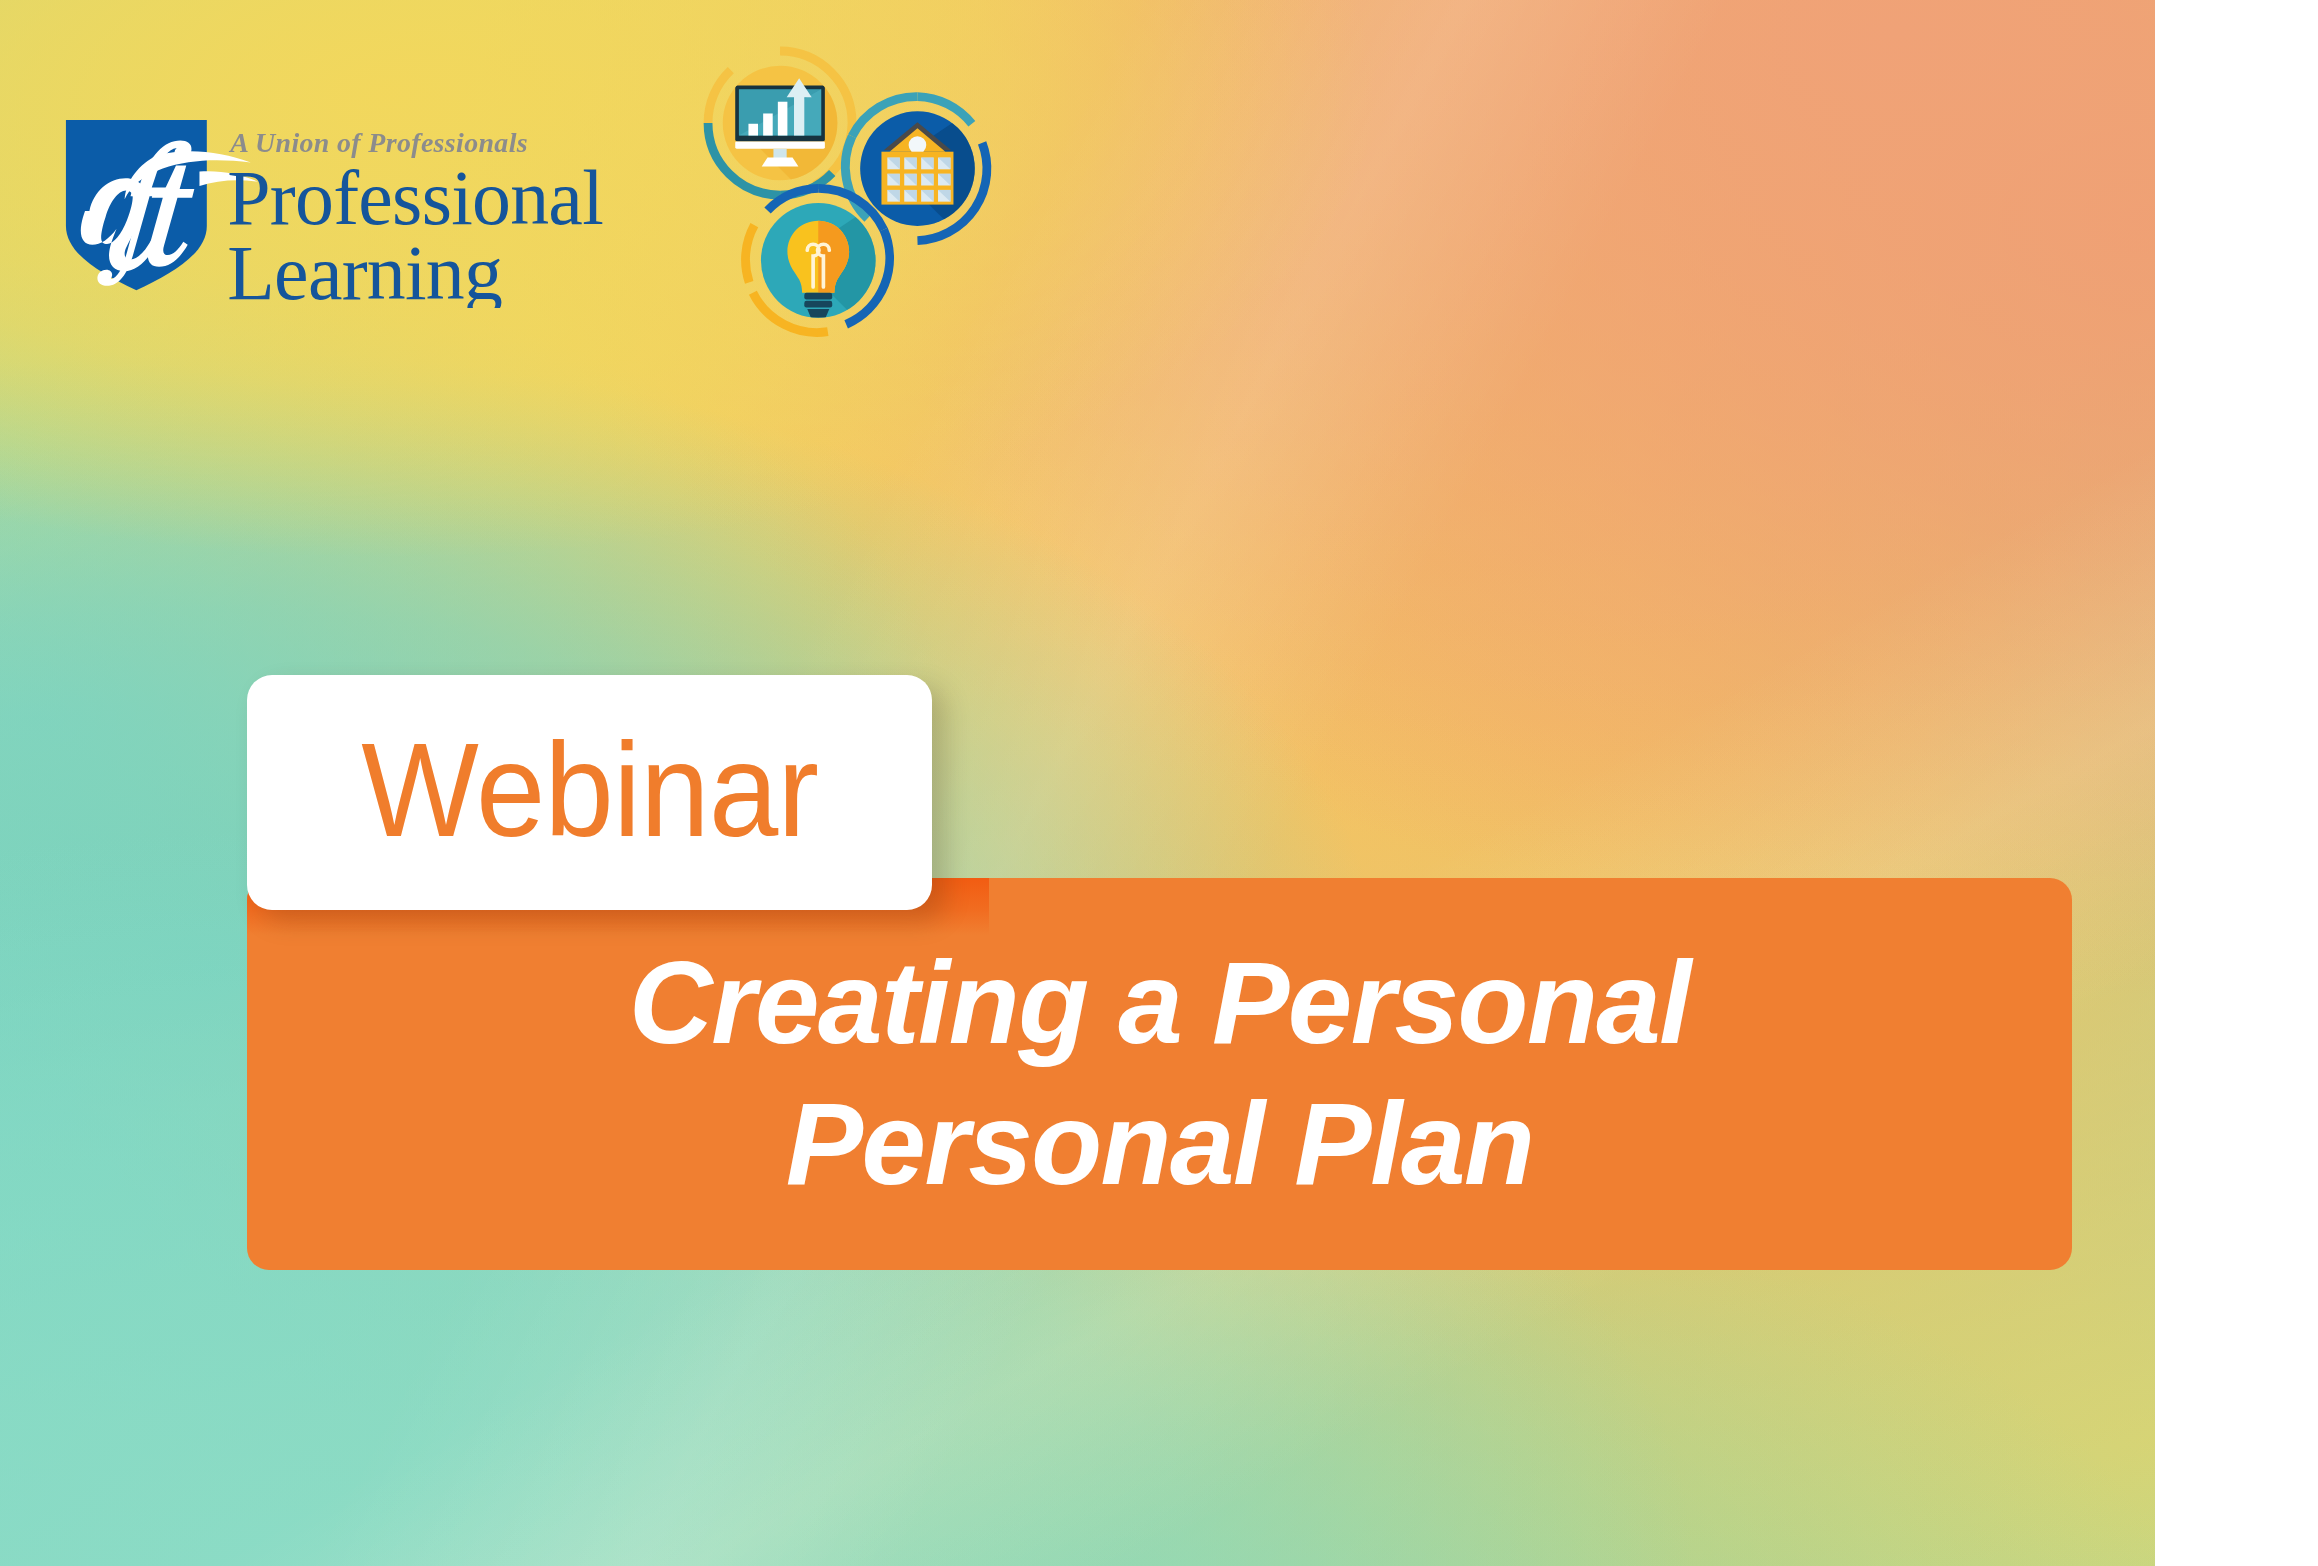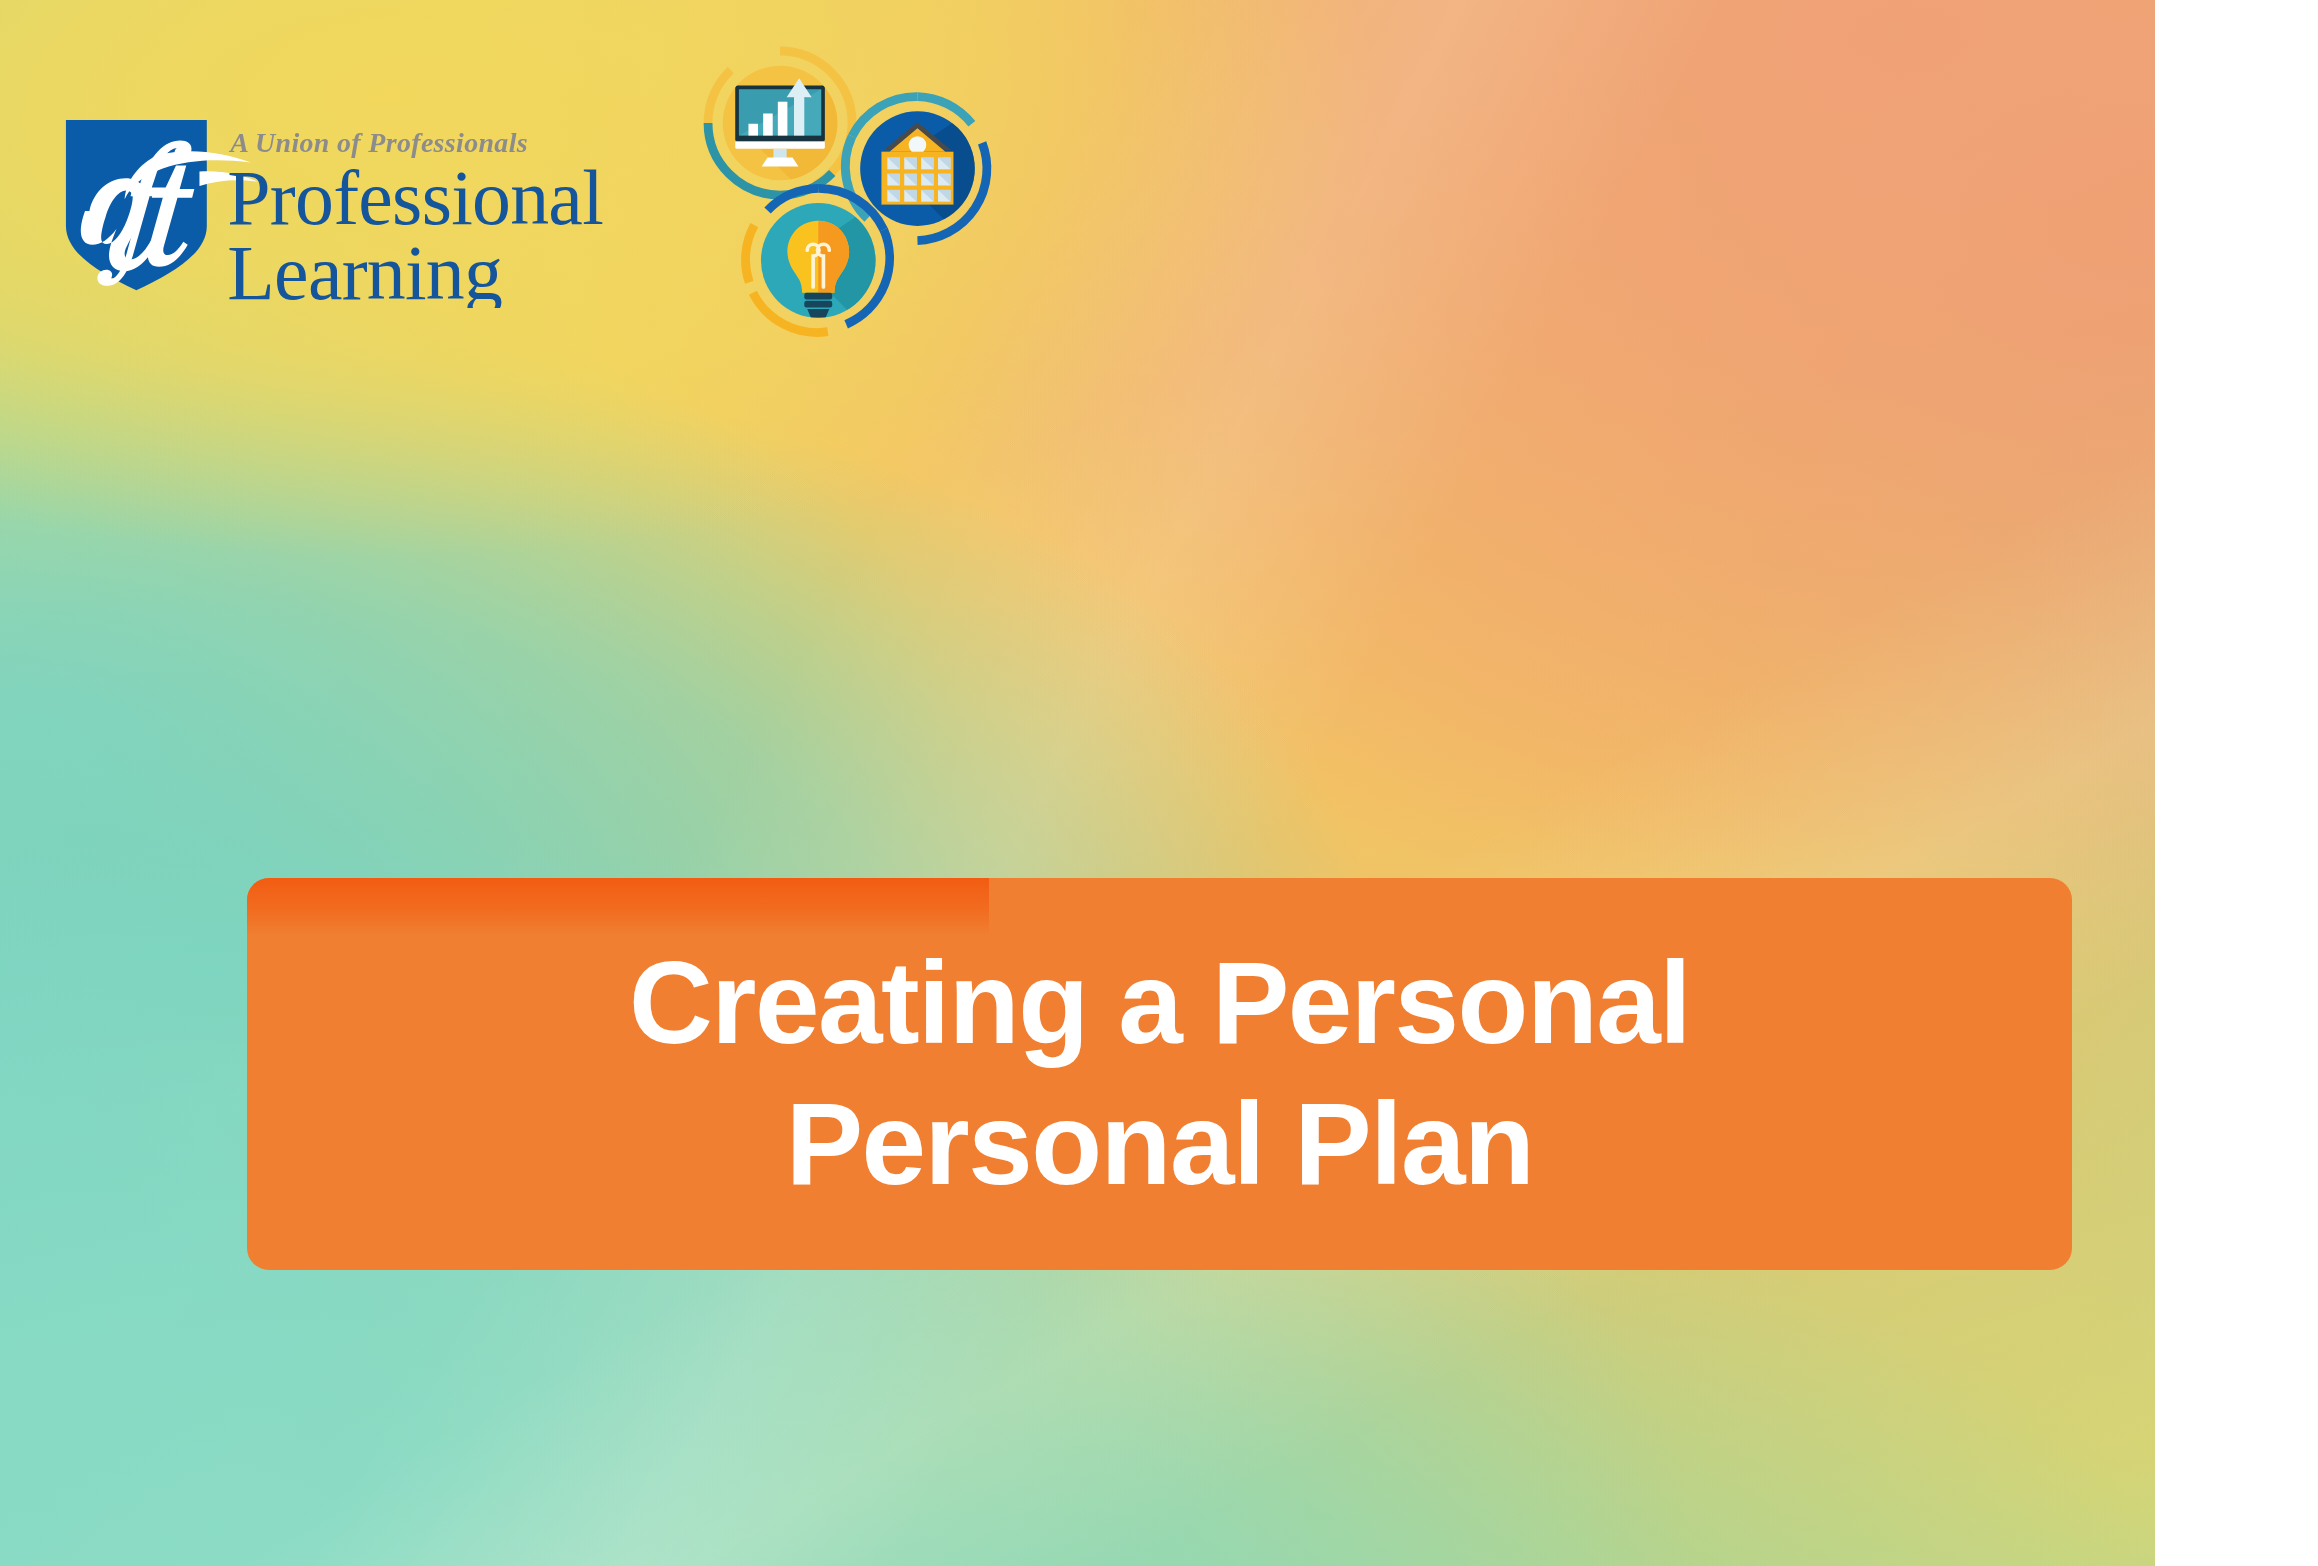--- a/index.html
+++ b/index.html
@@ -116,20 +116,21 @@
     width: 1825px;
     height: 392px;
     background: #F07F31;
     border-radius: 22px;
     z-index: 3;
     display: flex;
     flex-direction: column;
     align-items: center;
     justify-content: center;
     overflow: hidden;
+    font-style: italic;
   }
   
   #title-card::before {
     content: "";
     position: absolute;
     left: 0;
     top: 0;
     width: 742px;
     height: 57px;
     background: linear-gradient(180deg, #F25C12 0%, rgba(242,92,18,0.55) 55%, rgba(242,92,18,0) 100%);
@@ -291,15 +292,18 @@
         </g>
       </g>
     </svg>
   </div>
 
   <div id="title-card">
     <div class="title-line" id="title-line-1">Creating a Personal</div>
     <div class="title-line" id="title-line-2">Personal Plan</div>
   </div>
 
+  <div id="webinar-badge">
+    <span id="webinar-label">Webinar</span>
+  </div>
 
 </div>
 
 
 </body></html>

